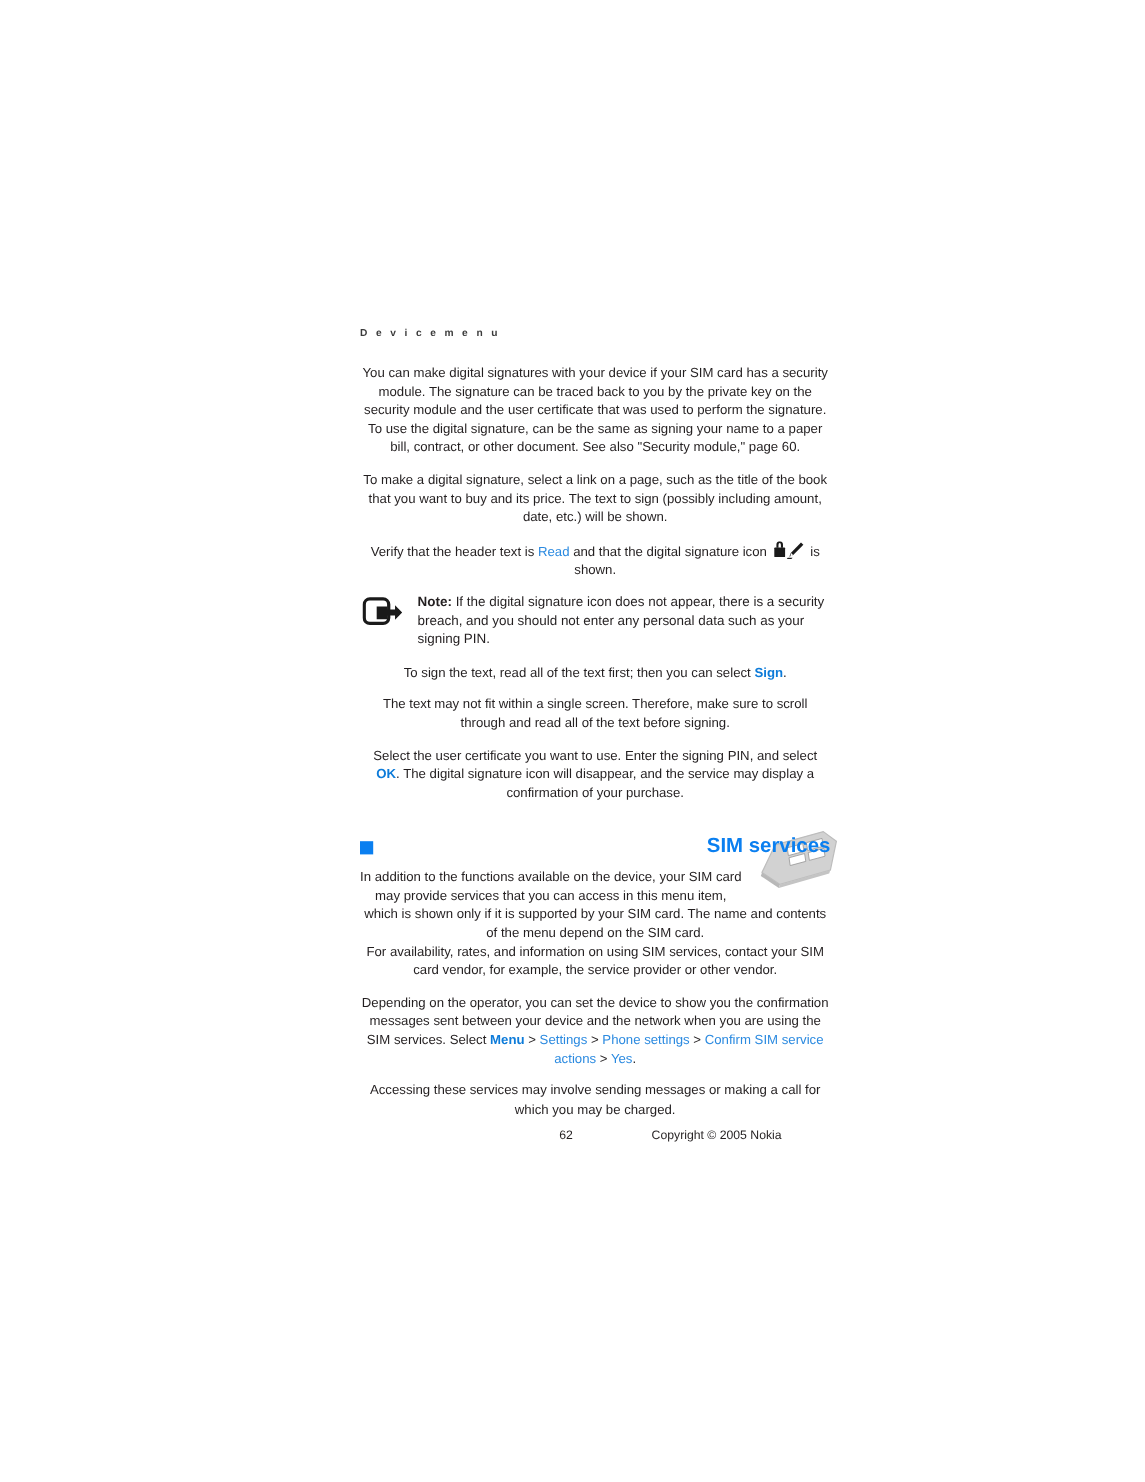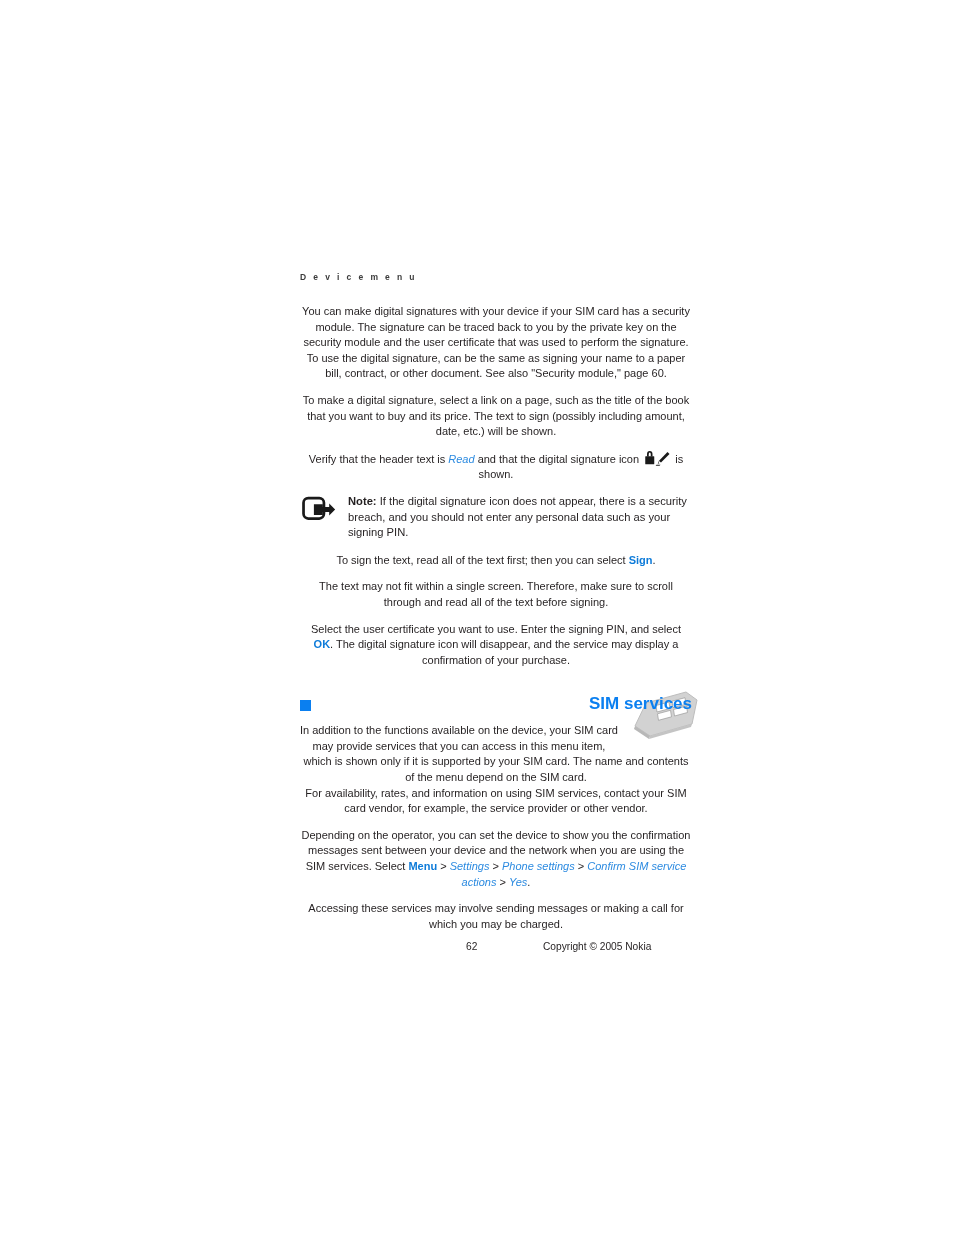--- a/index.html
+++ b/index.html
@@ -49,21 +49,20 @@
     color: #231f20;
     text-align: center;
   }
   p.body:last-child { margin-bottom: 0; }
   .lnk {
     color: #0d7bd9;
     font-weight: bold;
   }
   .lnk-i {
     color: #2b8ae0;
-    font-style: italic;
   }
   .gt { color: #231f20; }
 
   
   .note-block {
     position: relative;
     margin: 6px 0 12px 0;
     padding-left: 48px;
     min-height: 40px;
   }

